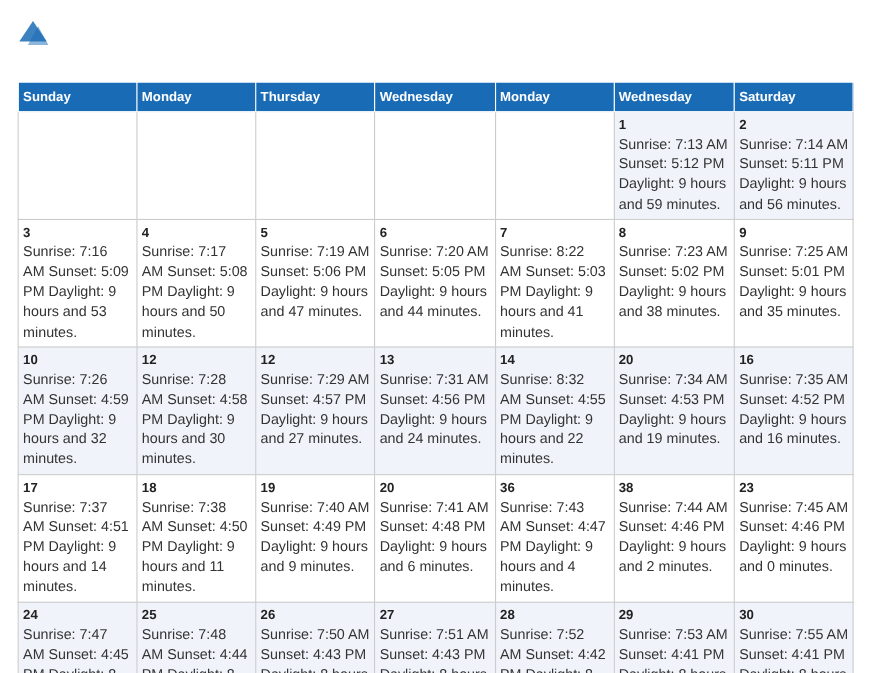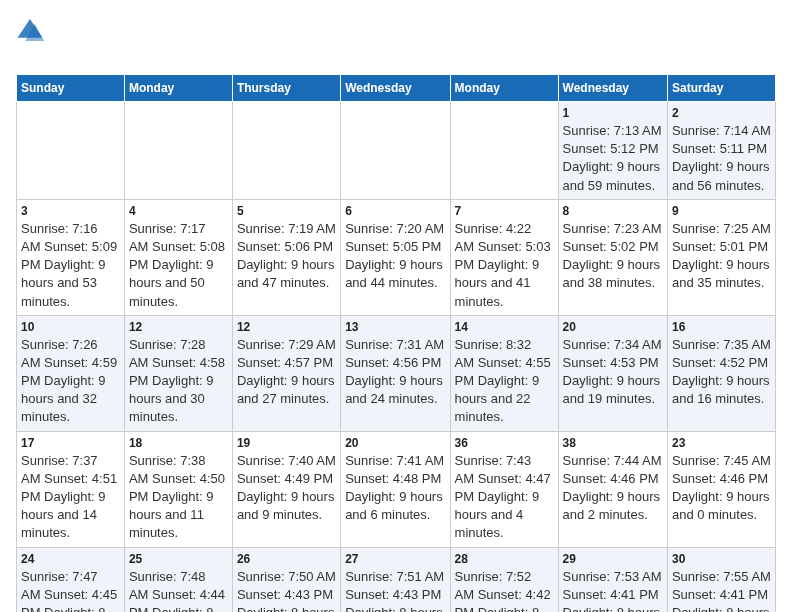--- a/index.html
+++ b/index.html
@@ -170,21 +170,21 @@
 Daylight: 9 hours and 47 minutes.</div>
         </td>
         <td>
           <span class="day-number">6</span>
           <div class="day-info">Sunrise: 7:20 AM
 Sunset: 5:05 PM
 Daylight: 9 hours and 44 minutes.</div>
         </td>
         <td>
           <span class="day-number">7</span>
-          <div class="day-info">Sunrise: 4:22 AM
+          <div class="day-info">Sunrise: 8:22 AM
 Sunset: 5:03 PM
 Daylight: 9 hours and 41 minutes.</div>
         </td>
         <td>
           <span class="day-number">8</span>
           <div class="day-info">Sunrise: 7:23 AM
 Sunset: 5:02 PM
 Daylight: 9 hours and 38 minutes.</div>
         </td>
         <td>

